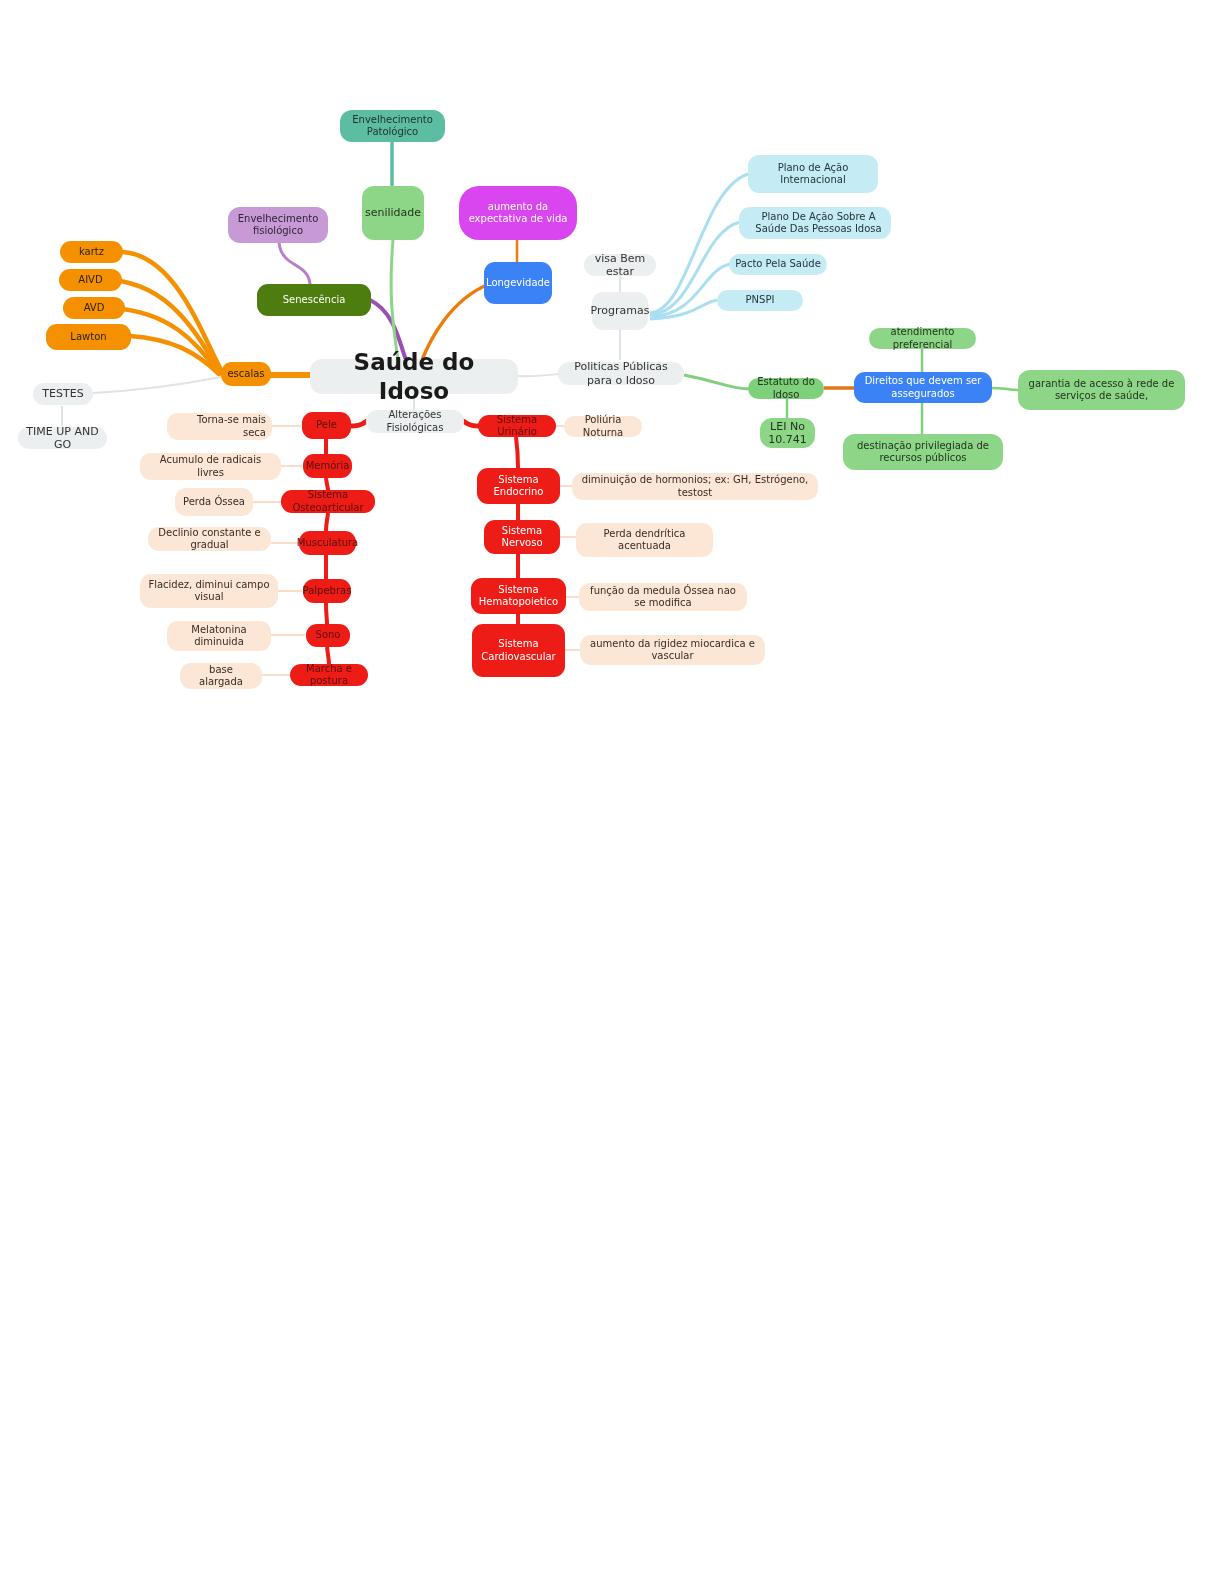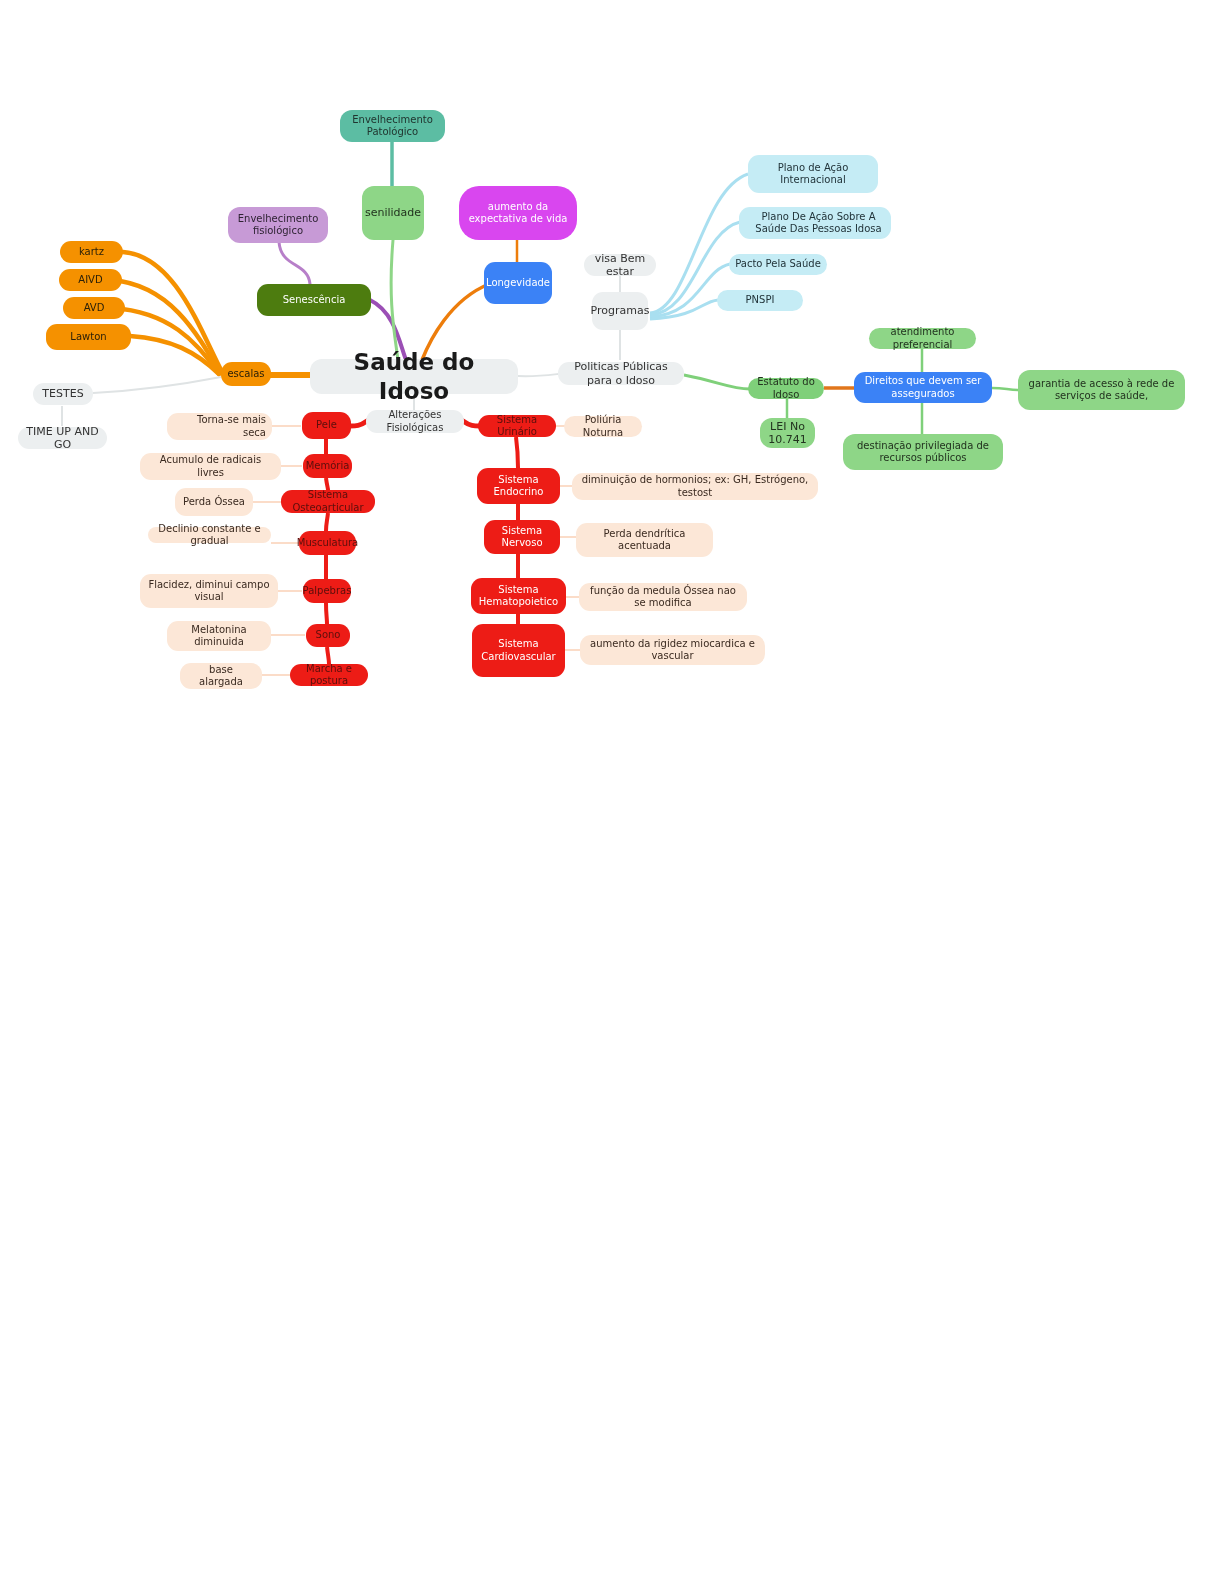--- a/index.html
+++ b/index.html
@@ -197,21 +197,21 @@
 
   <div class="node n-peach" style="left:167px;top:413px;width:105px;height:27px;text-align:right;">
     <span>Torna-se mais seca</span>
   </div>
   <div class="node n-peach" style="left:140px;top:453px;width:141px;height:27px;">
     <span>Acumulo de radicais livres</span>
   </div>
   <div class="node n-peach" style="left:175px;top:488px;width:78px;height:28px;">
     <span>Perda Óssea</span>
   </div>
-  <div class="node n-peach" style="left:148px;top:527px;width:123px;height:16px;">
+  <div class="node n-peach" style="left:148px;top:527px;width:123px;height:24px;">
     <span>Declinio constante e gradual</span>
   </div>
   <div class="node n-peach" style="left:140px;top:574px;width:138px;height:34px;">
     <span>Flacidez, diminui campo visual</span>
   </div>
   <div class="node n-peach" style="left:167px;top:621px;width:104px;height:30px;">
     <span>Melatonina diminuida</span>
   </div>
   <div class="node n-peach" style="left:180px;top:663px;width:82px;height:26px;">
     <span>base alargada</span>

